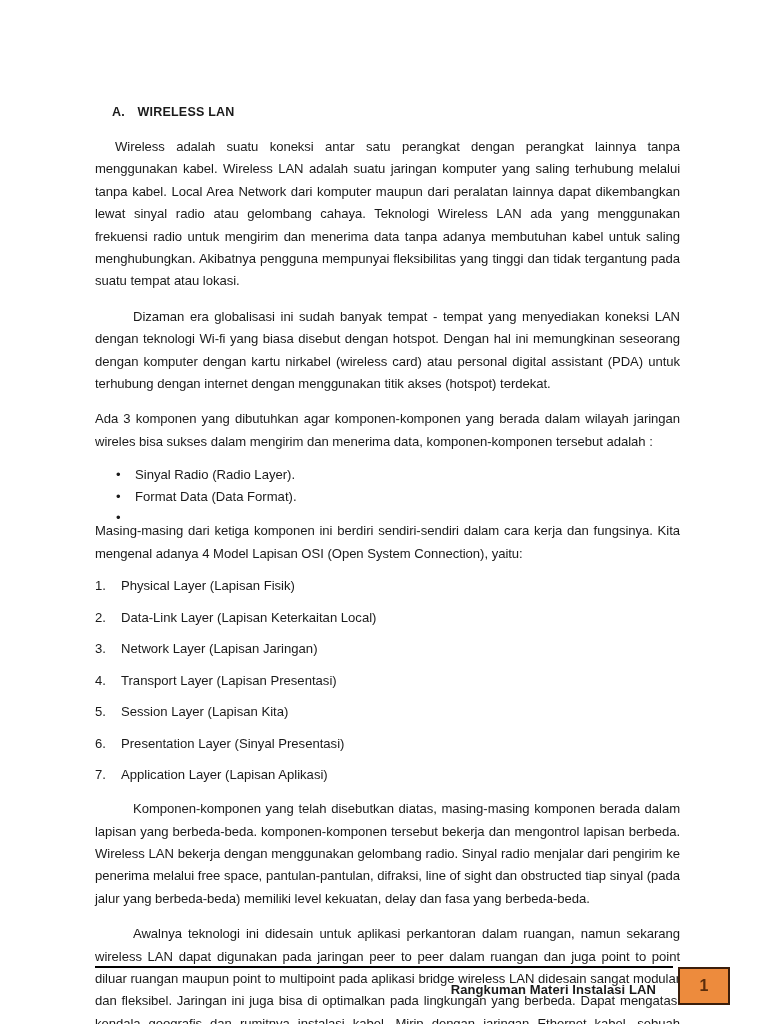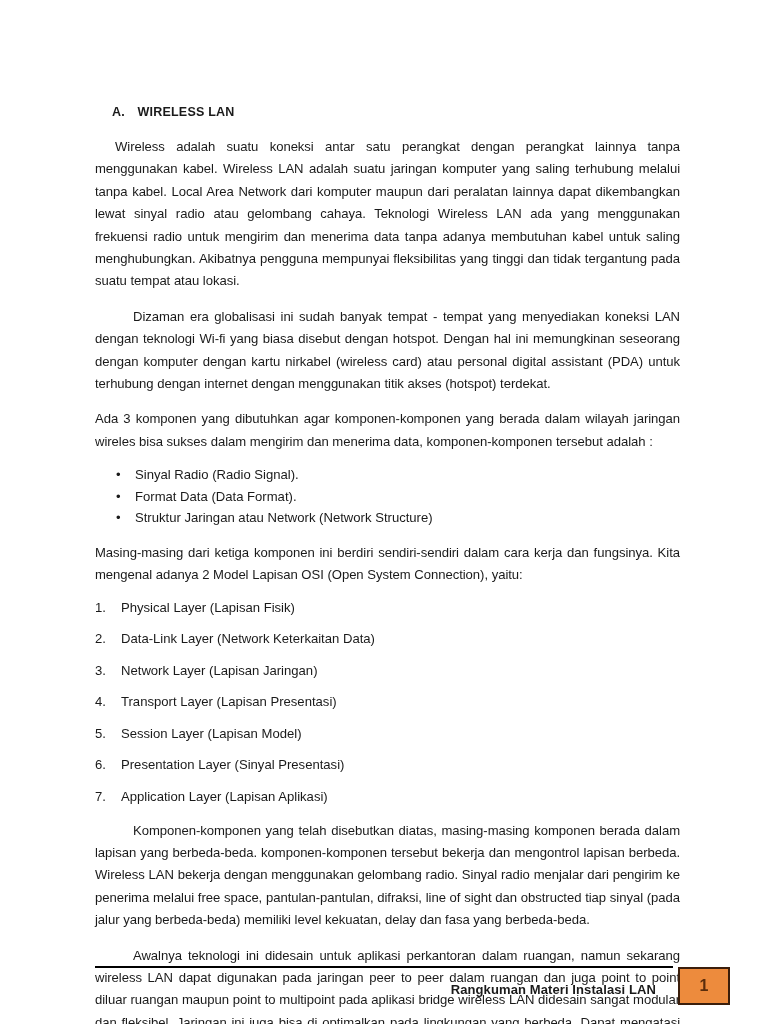--- a/index.html
+++ b/index.html
@@ -149,54 +149,53 @@
 
     <p class="body-par indent-sm">Wireless adalah suatu koneksi antar satu perangkat dengan perangkat lainnya tanpa menggunakan kabel. Wireless LAN adalah suatu jaringan komputer yang saling terhubung melalui tanpa kabel. Local Area Network dari komputer maupun dari peralatan lainnya dapat dikembangkan lewat sinyal radio atau gelombang cahaya. Teknologi Wireless LAN ada yang menggunakan frekuensi radio untuk mengirim dan menerima data tanpa adanya membutuhan kabel untuk saling menghubungkan. Akibatnya pengguna mempunyai fleksibilitas yang tinggi dan tidak tergantung pada suatu tempat atau lokasi.</p>
 
     <p class="body-par indent-lg">Dizaman era globalisasi ini sudah banyak tempat - tempat yang menyediakan koneksi LAN dengan teknologi Wi-fi yang biasa disebut dengan hotspot. Dengan hal ini memungkinan seseorang dengan komputer dengan kartu nirkabel (wireless card) atau personal digital assistant (PDA) untuk terhubung dengan internet dengan menggunakan titik akses (hotspot) terdekat.</p>
 
     <p class="body-par indent-none tight">Ada 3 komponen yang dibutuhkan agar komponen-komponen yang berada dalam wilayah jaringan wireles bisa sukses dalam mengirim dan menerima data, komponen-komponen tersebut adalah :</p>
 
     <ul class="bullet-list">
       <li>
         <span class="bullet-dot">•</span>
-        <span>Sinyal Radio (Radio Signal).</span>
+        <span>Sinyal Radio (Radio Layer).</span>
       </li>
       <li>
         <span class="bullet-dot">•</span>
         <span>Format Data (Data Format).</span>
       </li>
       <li>
         <span class="bullet-dot">•</span>
-        <span>Struktur Jaringan atau Network (Network Structure)</span>
       </li>
     </ul>
 
-    <p class="body-par indent-none tight">Masing-masing dari ketiga komponen ini berdiri sendiri-sendiri dalam cara kerja dan fungsinya. Kita mengenal adanya 2  Model Lapisan OSI (Open System Connection), yaitu:</p>
+    <p class="body-par indent-none tight">Masing-masing dari ketiga komponen ini berdiri sendiri-sendiri dalam cara kerja dan fungsinya. Kita mengenal adanya 4  Model Lapisan OSI (Open System Connection), yaitu:</p>
 
     <ol class="num-list">
       <li>
         <span class="num">1.</span>
         <span>Physical Layer (Lapisan Fisik)</span>
       </li>
       <li>
         <span class="num">2.</span>
-        <span>Data-Link Layer (Network Keterkaitan Data)</span>
+        <span>Data-Link Layer (Lapisan Keterkaitan Local)</span>
       </li>
       <li>
         <span class="num">3.</span>
         <span>Network Layer (Lapisan Jaringan)</span>
       </li>
       <li>
         <span class="num">4.</span>
         <span>Transport Layer (Lapisan Presentasi)</span>
       </li>
       <li>
         <span class="num">5.</span>
-        <span>Session Layer (Lapisan Model)</span>
+        <span>Session Layer (Lapisan Kita)</span>
       </li>
       <li>
         <span class="num">6.</span>
         <span>Presentation Layer (Sinyal Presentasi)</span>
       </li>
       <li>
         <span class="num">7.</span>
         <span>Application Layer (Lapisan Aplikasi)</span>
       </li>
     </ol>

